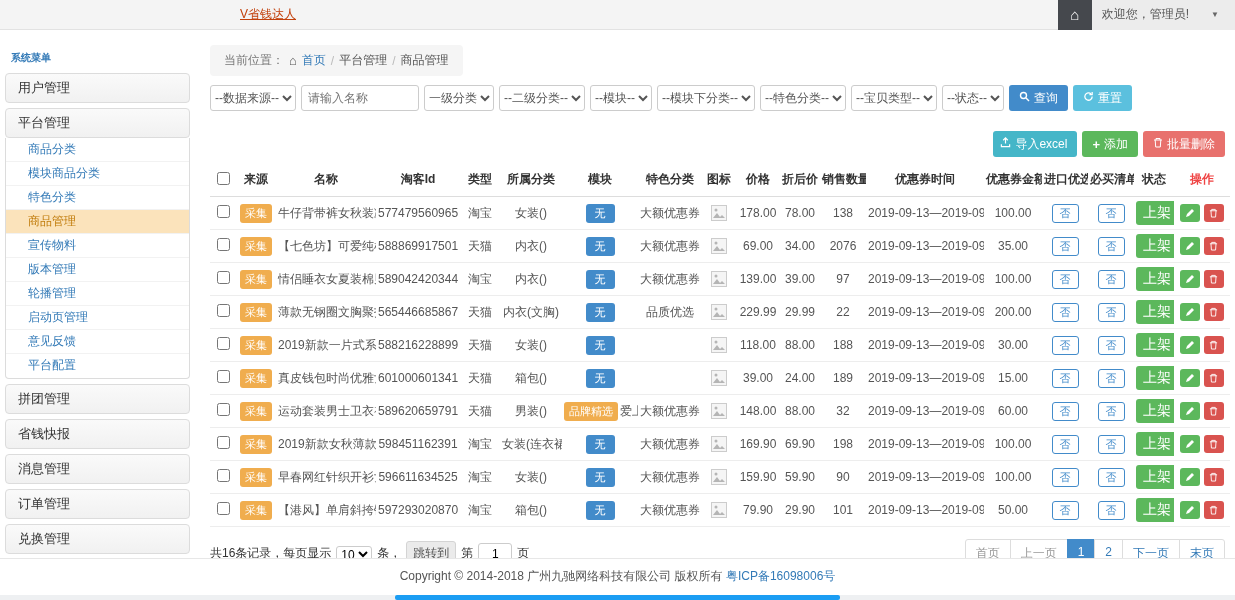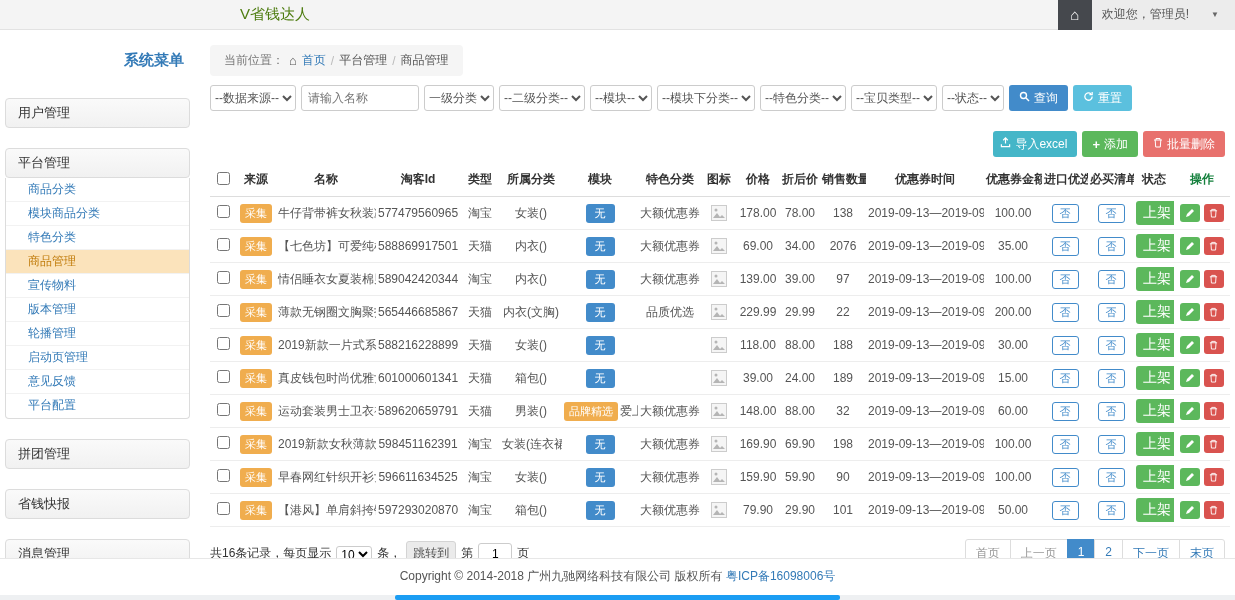--- a/index.html
+++ b/index.html
@@ -1,31 +1,31 @@
 <!DOCTYPE html>
 <html><head>
 <meta charset="utf-8">
 <style>
   * { box-sizing: border-box; margin: 0; padding: 0; }
   body { font-family: "Liberation Sans", "DejaVu Sans", sans-serif; font-size: 12px; color: #333; background: #fff; }
   .page { position: relative; width: 1235px; height: 600px; overflow: hidden; background: #fff; }
 
   
   .topbar { height: 30px; background: #f4f4f4; border-bottom: 1px solid #e2e2e2; display: flex; align-items: center; }
-  .topbar-title { margin-left: 240px; color: #4d7c0f; font-size: 15px; }
+  .topbar-title { margin-left: 240px; color: #c2410c; font-size: 12px; text-decoration: underline; }
   .topbar-right { margin-left: auto; display: flex; align-items: center; height: 30px; background: #ececec; }
   .home-btn { width: 34px; height: 30px; background: #45484d; color: #fff; display: flex; align-items: center; justify-content: center; font-size: 15px; cursor: pointer; }
   .welcome { padding: 0 16px 0 10px; color: #555; cursor: pointer; display: flex; align-items: center; gap: 22px; }
   .welcome .caret { font-size: 8px; color: #666; }
 
   
   .sidebar { position: absolute; left: 5px; top: 45px; width: 185px; }
-  .sidebar-title { color: #337ab7; font-size: 15px; font-weight: bold; padding: 6px 6px 8px; text-align: right; }
+  .sidebar-title { color: #337ab7; font-size: 10px; font-weight: bold; padding: 6px 6px 8px; }
   .menu-group { margin-bottom: 5px; }
-  .menu-main { height: 30px; line-height: 28px; padding-left: 12px; background: linear-gradient(#fafafa, #f1f1f1); border: 1px solid #dcdcdc; border-radius: 4px; font-size: 13px; color: #333; cursor: pointer; margin-top: 20px; }
+  .menu-main { height: 30px; line-height: 28px; padding-left: 12px; background: linear-gradient(#fafafa, #f1f1f1); border: 1px solid #dcdcdc; border-radius: 4px; font-size: 13px; color: #333; cursor: pointer; }
   .menu-sub { border: 1px solid #dcdcdc; border-top: none; border-radius: 0 0 4px 4px; background: #fff; }
   .menu-sub-item { height: 24px; line-height: 23px; padding-left: 22px; color: #337ab7; border-bottom: 1px solid #f2f2f2; font-size: 12px; cursor: pointer; }
   .menu-sub-item:last-child { border-bottom: none; }
   .menu-sub-item.active { background: #fbe3bb; color: #c07b0a; }
 
   
   .main { position: absolute; left: 210px; top: 45px; width: 1015px; }
   .breadcrumb { display: inline-flex; align-items: center; gap: 5px; background: #f5f5f5; border-radius: 4px; padding: 7px 14px; color: #777; }
   .bc-home { color: #555; font-size: 13px; }
   .bc-link { color: #337ab7; text-decoration: none; cursor: pointer; }
@@ -40,21 +40,21 @@
   .btn-info { background: #5bc0de; }
   .btn-import { background: #45b6c8; padding-left: 7px; }
   .btn-success { background: #5cb85c; }
   .btn-danger { background: #e8716d; }
   .plus-glyph { font-weight: bold; font-size: 13px; }
 
   .toolbar { margin-top: 20px; display: flex; justify-content: flex-end; gap: 5px; }
 
   table { margin-top: 6px; width: 100%; border-collapse: collapse; table-layout: fixed; }
   th { padding: 8px 2px; border-bottom: 1px solid #ddd; font-size: 12px; color: #333; white-space: nowrap; overflow: hidden; text-align: center; font-weight: bold; }
-  th.th-op { color: #15803d; }
+  th.th-op { color: #ef4444; }
   td { padding: 4px 2px; border-bottom: 1px solid #ededed; font-size: 12px; color: #555; white-space: nowrap; overflow: hidden; text-align: center; }
   td.cell-name { text-align: left; }
   .badge { border-radius: 3px; font-size: 11px; color: #fff; display: inline-block; }
   .badge-orange { background: #f0ad4e; padding: 2px 5px; }
   .badge-blue { background: #428bca; padding: 2px 9px; }
   .module-extra { color: #555; margin-left: 2px; }
   .btn-no { background: #fff; border: 1px solid #428bca; color: #428bca; border-radius: 3px; padding: 1px 7px; font-size: 11px; cursor: pointer; }
   .btn-up { background: #5cb85c; border: none; color: #fff; border-radius: 3px; padding: 3px 7px; font-size: 14px; cursor: pointer; }
   .op-btn { width: 20px; height: 18px; border: none; border-radius: 3px; cursor: pointer; padding: 0; display: inline-flex; align-items: center; justify-content: center; }
   .op-edit { background: #5cb85c; }

